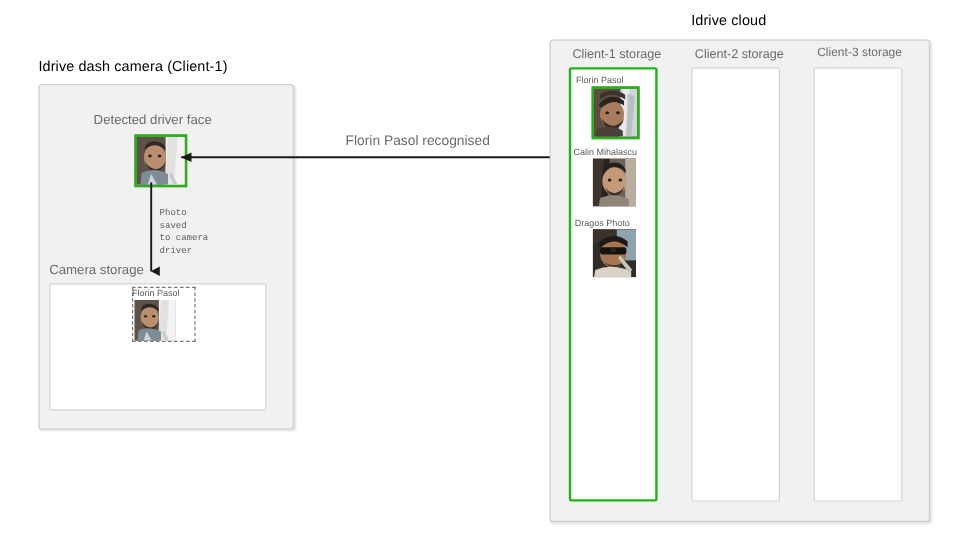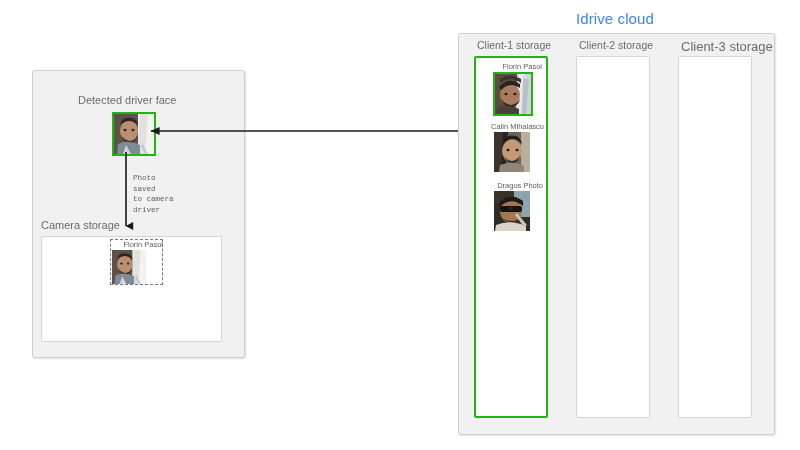--- a/index.html
+++ b/index.html
@@ -15,37 +15,37 @@
     position: relative;
     width: 800px;
     height: 450px;
     background: #ffffff;
     overflow: hidden;
   }
 
   
   .title {
     position: absolute;
-    font-size: 15px;
-    color: #3b82f6;
+    font-size: 12px;
+    color: #000000;
     white-space: nowrap;
     letter-spacing: 0.1px;
   }
   .sublabel {
     position: absolute;
     font-size: 11px;
     color: #6b6b6b;
     white-space: nowrap;
   }
   .tiny-label {
     position: absolute;
     font-size: 7.5px;
     color: #5d5d5d;
     white-space: nowrap;
-    text-align: right;
+    text-align: left;
   }
   .note {
     position: absolute;
     font-size: 7.5px;
     line-height: 10.5px;
     color: #5d5d5d;
     white-space: nowrap;
   }
   .arrow-label {
     position: absolute;
@@ -106,20 +106,21 @@
   .arrow-svg {
     position: absolute;
     overflow: visible;
   }
 </style>
 </head>
 <body>
 
 <div id="canvas">
 
+  <div class="title" style="left:32px; top:48px;">Idrive dash camera (Client-1)</div>
 
   <div class="panel" style="left:32px; top:70px; width:213px; height:288px;"></div>
 
   <div class="sublabel" style="left:78px; top:94px;">Detected driver face</div>
 
   <div class="photo green-frame" style="left:112px; top:112px; width:40px; height:40px;">
     <div class="photo-inner">
       <svg width="40" height="40" viewBox="0 0 40 40" aria-hidden="true">
         <rect x="0" y="0" width="40" height="40" fill="#efeeec"></rect>
         <rect x="0" y="0" width="26" height="40" fill="#5e5147"></rect>
@@ -173,20 +174,21 @@
         <path d="M7 20 Q9 29 16 29 Q23 28 24 20 Q23 26 16 27 Q9 26 7 20 Z" fill="#3a2f27"></path>
         <ellipse cx="11" cy="16" rx="1.5" ry="1.2" fill="#2b241f"></ellipse>
         <ellipse cx="19" cy="16" rx="1.5" ry="1.2" fill="#2b241f"></ellipse>
         <path d="M4 30 Q14 25 26 31 L26 40 L3 40 Z" fill="#7e8c96"></path>
         <path d="M12 31 L17 40 L9 40 Z" fill="#cfd6da"></path>
         <path d="M29 30 L34 40 L31 40 L27 32 Z" fill="#c2cbd2"></path>
       </svg>
     </div>
   </div>
 
+  <div class="arrow-label" style="left:288px; top:112px;">Florin Pasol recognised</div>
 
   <svg class="arrow-svg" style="left:150px; top:124px;" width="332" height="16">
     <defs>
       <marker id="ah-left" markerWidth="10" markerHeight="9" refX="0.8" refY="4.5" orient="auto" markerUnits="userSpaceOnUse">
         <path d="M9.4,0.5 L0.6,4.5 L9.4,8.5 Z" fill="#1a1a1a"></path>
       </marker>
       <marker id="ah-right" markerWidth="10" markerHeight="9" refX="9.2" refY="4.5" orient="auto" markerUnits="userSpaceOnUse">
         <path d="M0.6,0.5 L9.4,4.5 L0.6,8.5 Z" fill="#1a1a1a"></path>
       </marker>
     </defs>
@@ -252,16 +254,16 @@
         <path d="M9 27 Q14 33 21 31 Q26 29 27 25 Q24 30 18 30 Q12 30 9 27 Z" fill="#332b23"></path>
         <path d="M2 34 Q16 28 32 35 L32 40 L1 40 Z" fill="#d8d2c8"></path>
         <path d="M23 22 L33 34 L30 36 L21 24 Z" fill="#c9c4ba"></path>
       </svg>
     </div>
   </div>
 
   <div class="sublabel" style="left:579px; top:39px; font-size:10.5px;">Client-2 storage</div>
   <div class="whitebox" style="left:576px; top:56px; width:74px; height:362px;"></div>
 
-  <div class="sublabel" style="left:681px; top:39px; font-size:13px;">Client-3 storage</div>
+  <div class="sublabel" style="left:681px; top:39px; font-size:10px;">Client-3 storage</div>
   <div class="whitebox" style="left:678px; top:56px; width:74px; height:362px;"></div>
 
 </div>
 
 </body></html>

